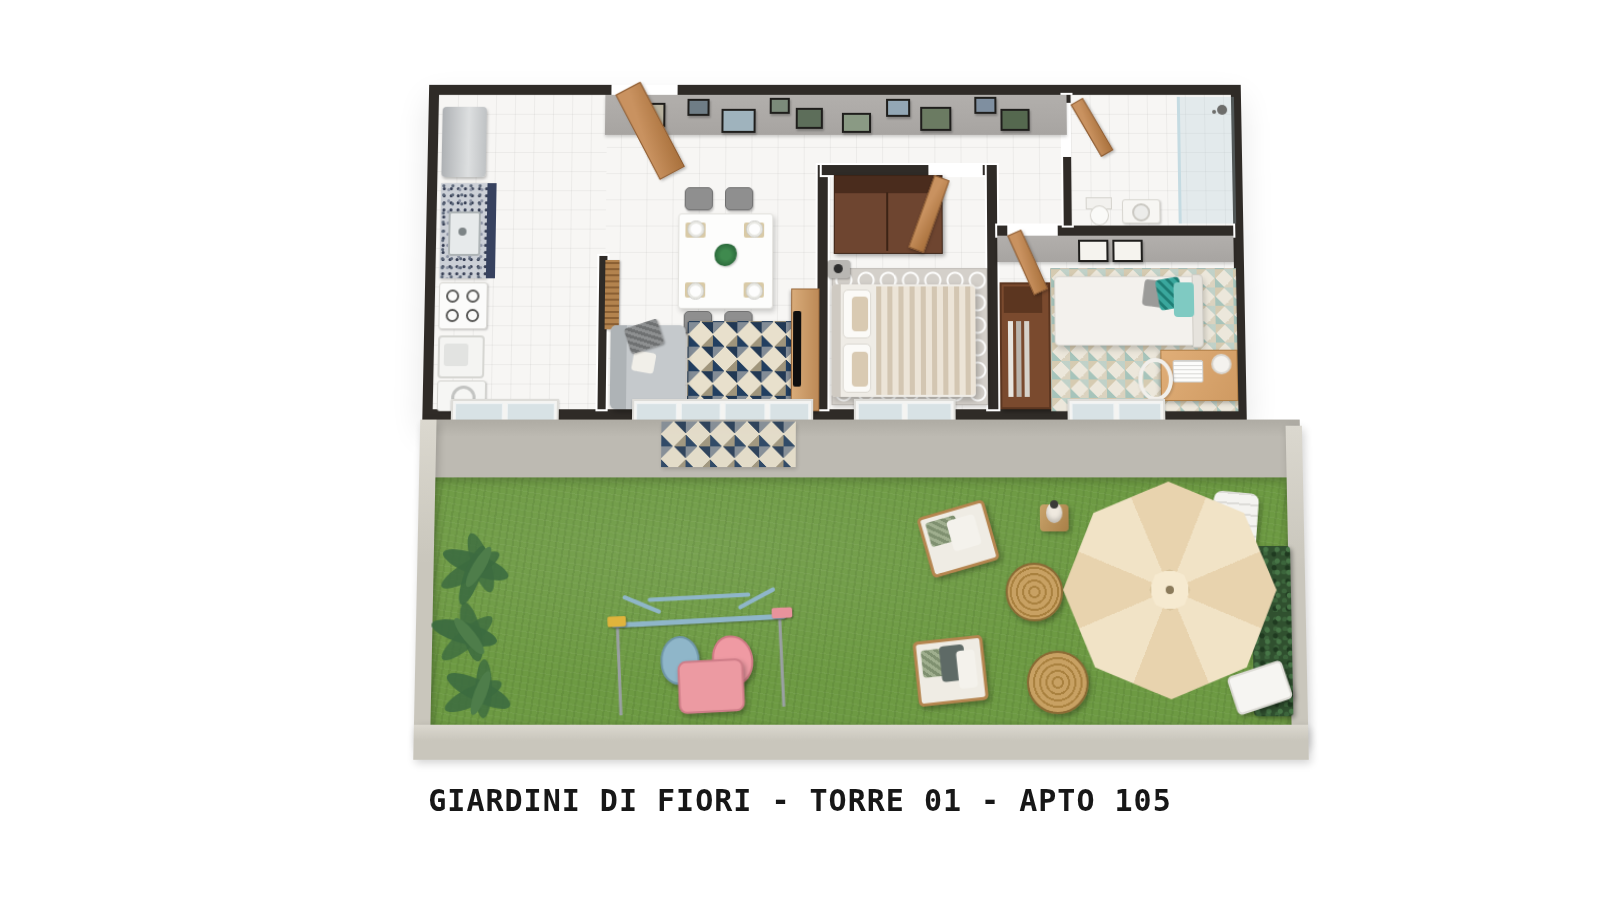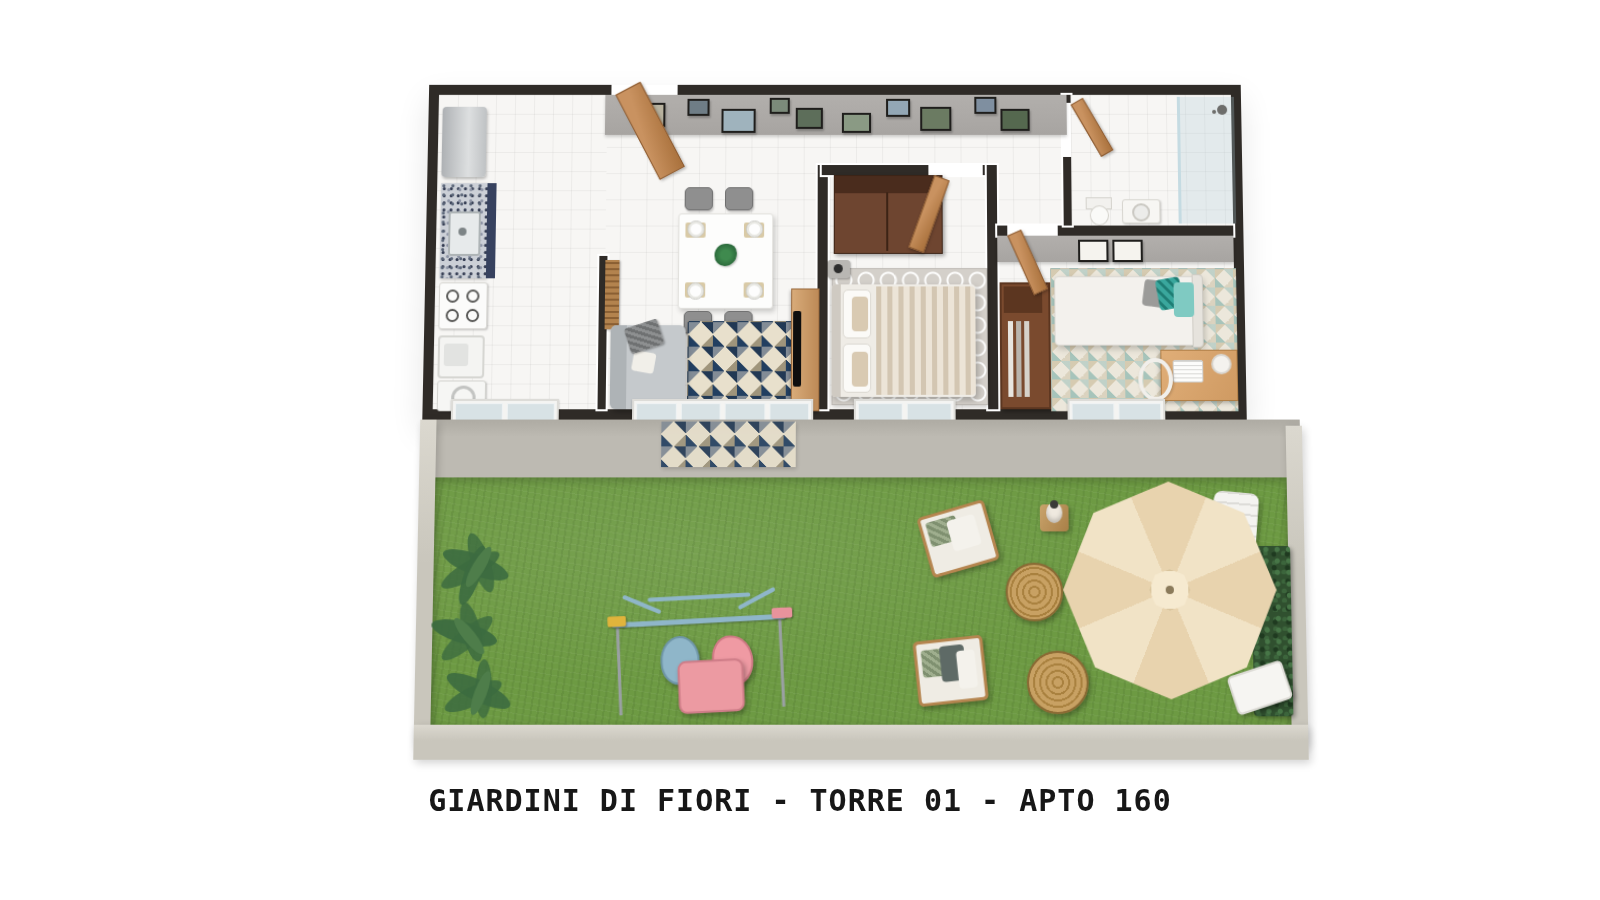--- a/index.html
+++ b/index.html
@@ -273,14 +273,14 @@
     <div class="abs pouf" style="left:592px;top:552px;width:56px;height:56px;"></div>
 
     <div class="abs" style="left:770px;top:400px;width:44px;height:160px;background:repeating-linear-gradient(0deg,#f4f3f0 0 8px,#dddcd8 8px 10px);border-radius:8px;transform:rotate(5deg);box-shadow:2px 3px 5px rgba(0,0,0,.3);"></div>
     <div class="abs hedge" style="left:812px;top:452px;width:38px;height:162px;"></div>
     <div class="abs" style="left:790px;top:568px;width:52px;height:34px;background:#f6f5f2;border:2px solid #dcdad5;border-radius:5px;transform:rotate(-18deg);box-shadow:2px 3px 5px rgba(0,0,0,.35);"></div>
     <div class="abs umb" style="left:628px;top:390px;width:208px;height:208px;"></div>
     <div class="abs" style="left:712px;top:474px;width:40px;height:40px;clip-path:polygon(50% 0,85.4% 14.6%,100% 50%,85.4% 85.4%,50% 100%,14.6% 85.4%,0 50%,14.6% 14.6%);background:#f6ead0;box-shadow:0 0 0 2px #d9c49c inset;"></div>
     <div class="abs" style="left:728px;top:490px;width:8px;height:8px;background:#8a7a5a;border-radius:50%;"></div>
   </div>
 
-  <div id="caption">GIARDINI DI FIORI - TORRE 01 - APTO 160</div>
+  <div id="caption">GIARDINI DI FIORI - TORRE 01 - APTO 105</div>
 </div>
 
 </body></html>

